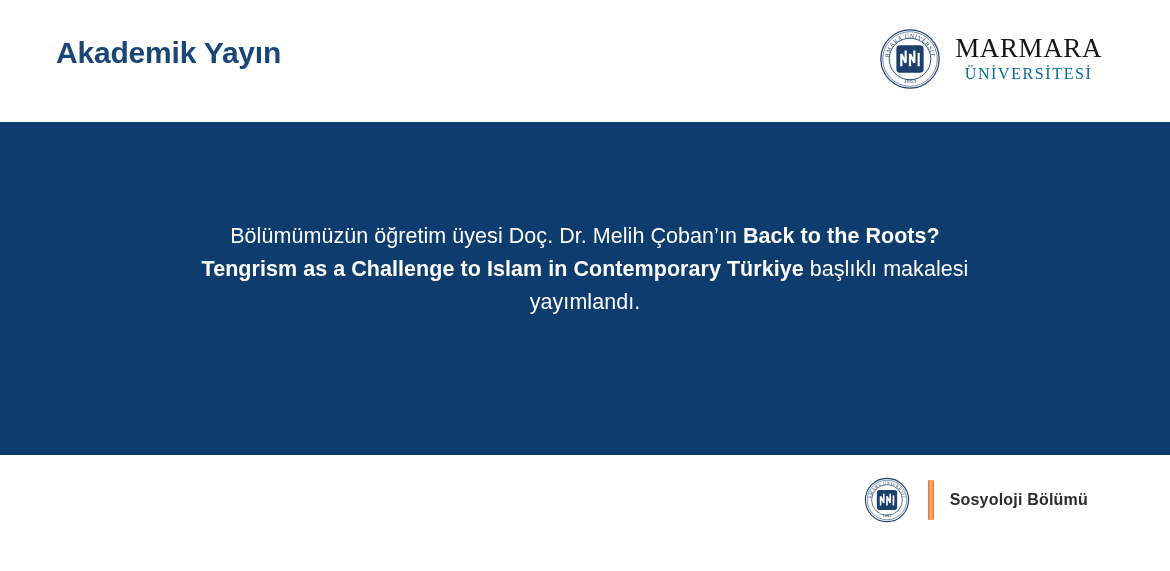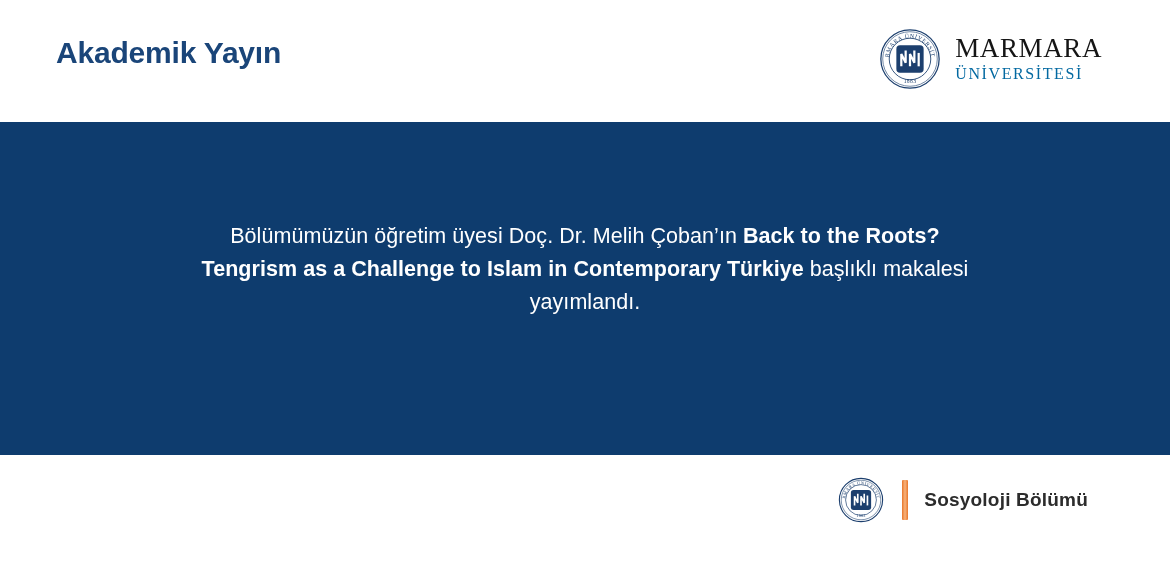--- a/index.html
+++ b/index.html
@@ -45,21 +45,21 @@
     position: absolute;
     right: 68px;
     top: 28px;
     display: flex;
     align-items: center;
     gap: 14px;
   }
   .wordmark {
     display: flex;
     flex-direction: column;
-    align-items: flex-start;
+    align-items: center;
     justify-content: center;
     line-height: 1;
   }
   .wordmark-main {
     font-family: "Liberation Serif", serif;
     font-size: 27px;
     color: #151515;
     letter-spacing: 0.6px;
     line-height: 1.02;
     white-space: nowrap;
@@ -122,21 +122,21 @@
   }
   .footer-divider {
     width: 6px;
     height: 40px;
     margin: 0 16px 0 18px;
     border-radius: 1px;
     background: linear-gradient(to right, #e8762a 0%, #f6ad74 45%, #f6ad74 55%, #e8762a 100%);
     flex: 0 0 auto;
   }
   .footer-label {
-    font-size: 19px;
+    font-size: 16px;
     font-weight: bold;
     color: #2c2c2c;
     letter-spacing: 0.2px;
     white-space: nowrap;
   }
 </style>
 </head>
 <body>
 
 <div class="slide">

